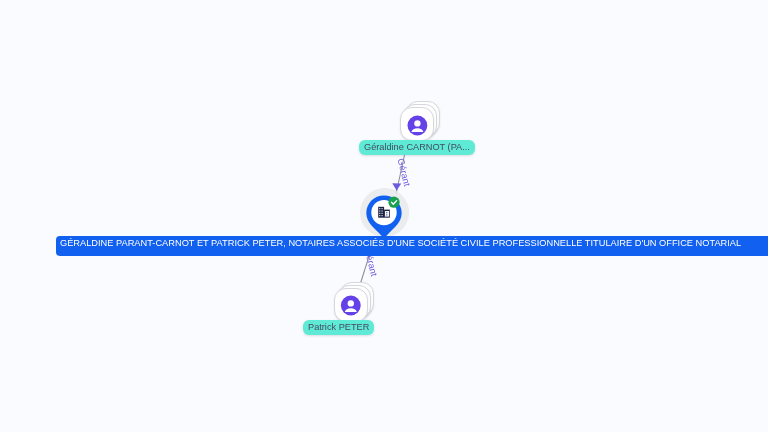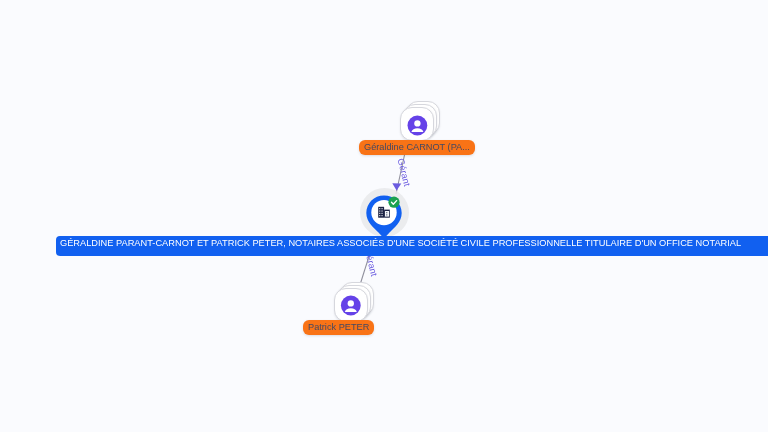--- a/index.html
+++ b/index.html
@@ -9,21 +9,21 @@
   svg.layer{position:absolute;left:0;top:0;width:768px;height:432px;overflow:visible;
             pointer-events:none;}
 
   .node{position:absolute;left:0;top:0;width:768px;height:432px;}
 
   
   .card{position:absolute;width:32px;height:32px;border-radius:12px;background:#ffffff;
         border:.7px solid #d6d7dd;
         box-shadow:0 1px 2px rgba(70,74,95,.13);}
 
-  .plabel{position:absolute;background:#f97316;border-radius:6px;
+  .plabel{position:absolute;background:#5eead4;border-radius:6px;
           box-shadow:0 1px 2.5px rgba(60,64,80,.16);
           font-size:9.2px;color:#444963;white-space:nowrap;
           padding:0 5px;height:14.5px;line-height:14.5px;}
 
   .halo{position:absolute;border-radius:50%;background:#e8e9eb;opacity:.85;}
 
   .barlabel{position:absolute;background:#1160f0;border-radius:4px;color:#ffffff;
             font-size:9.25px;white-space:nowrap;padding:0 4px;
             height:20px;line-height:15.5px;overflow:hidden;margin-left:44px;}
 </style>

